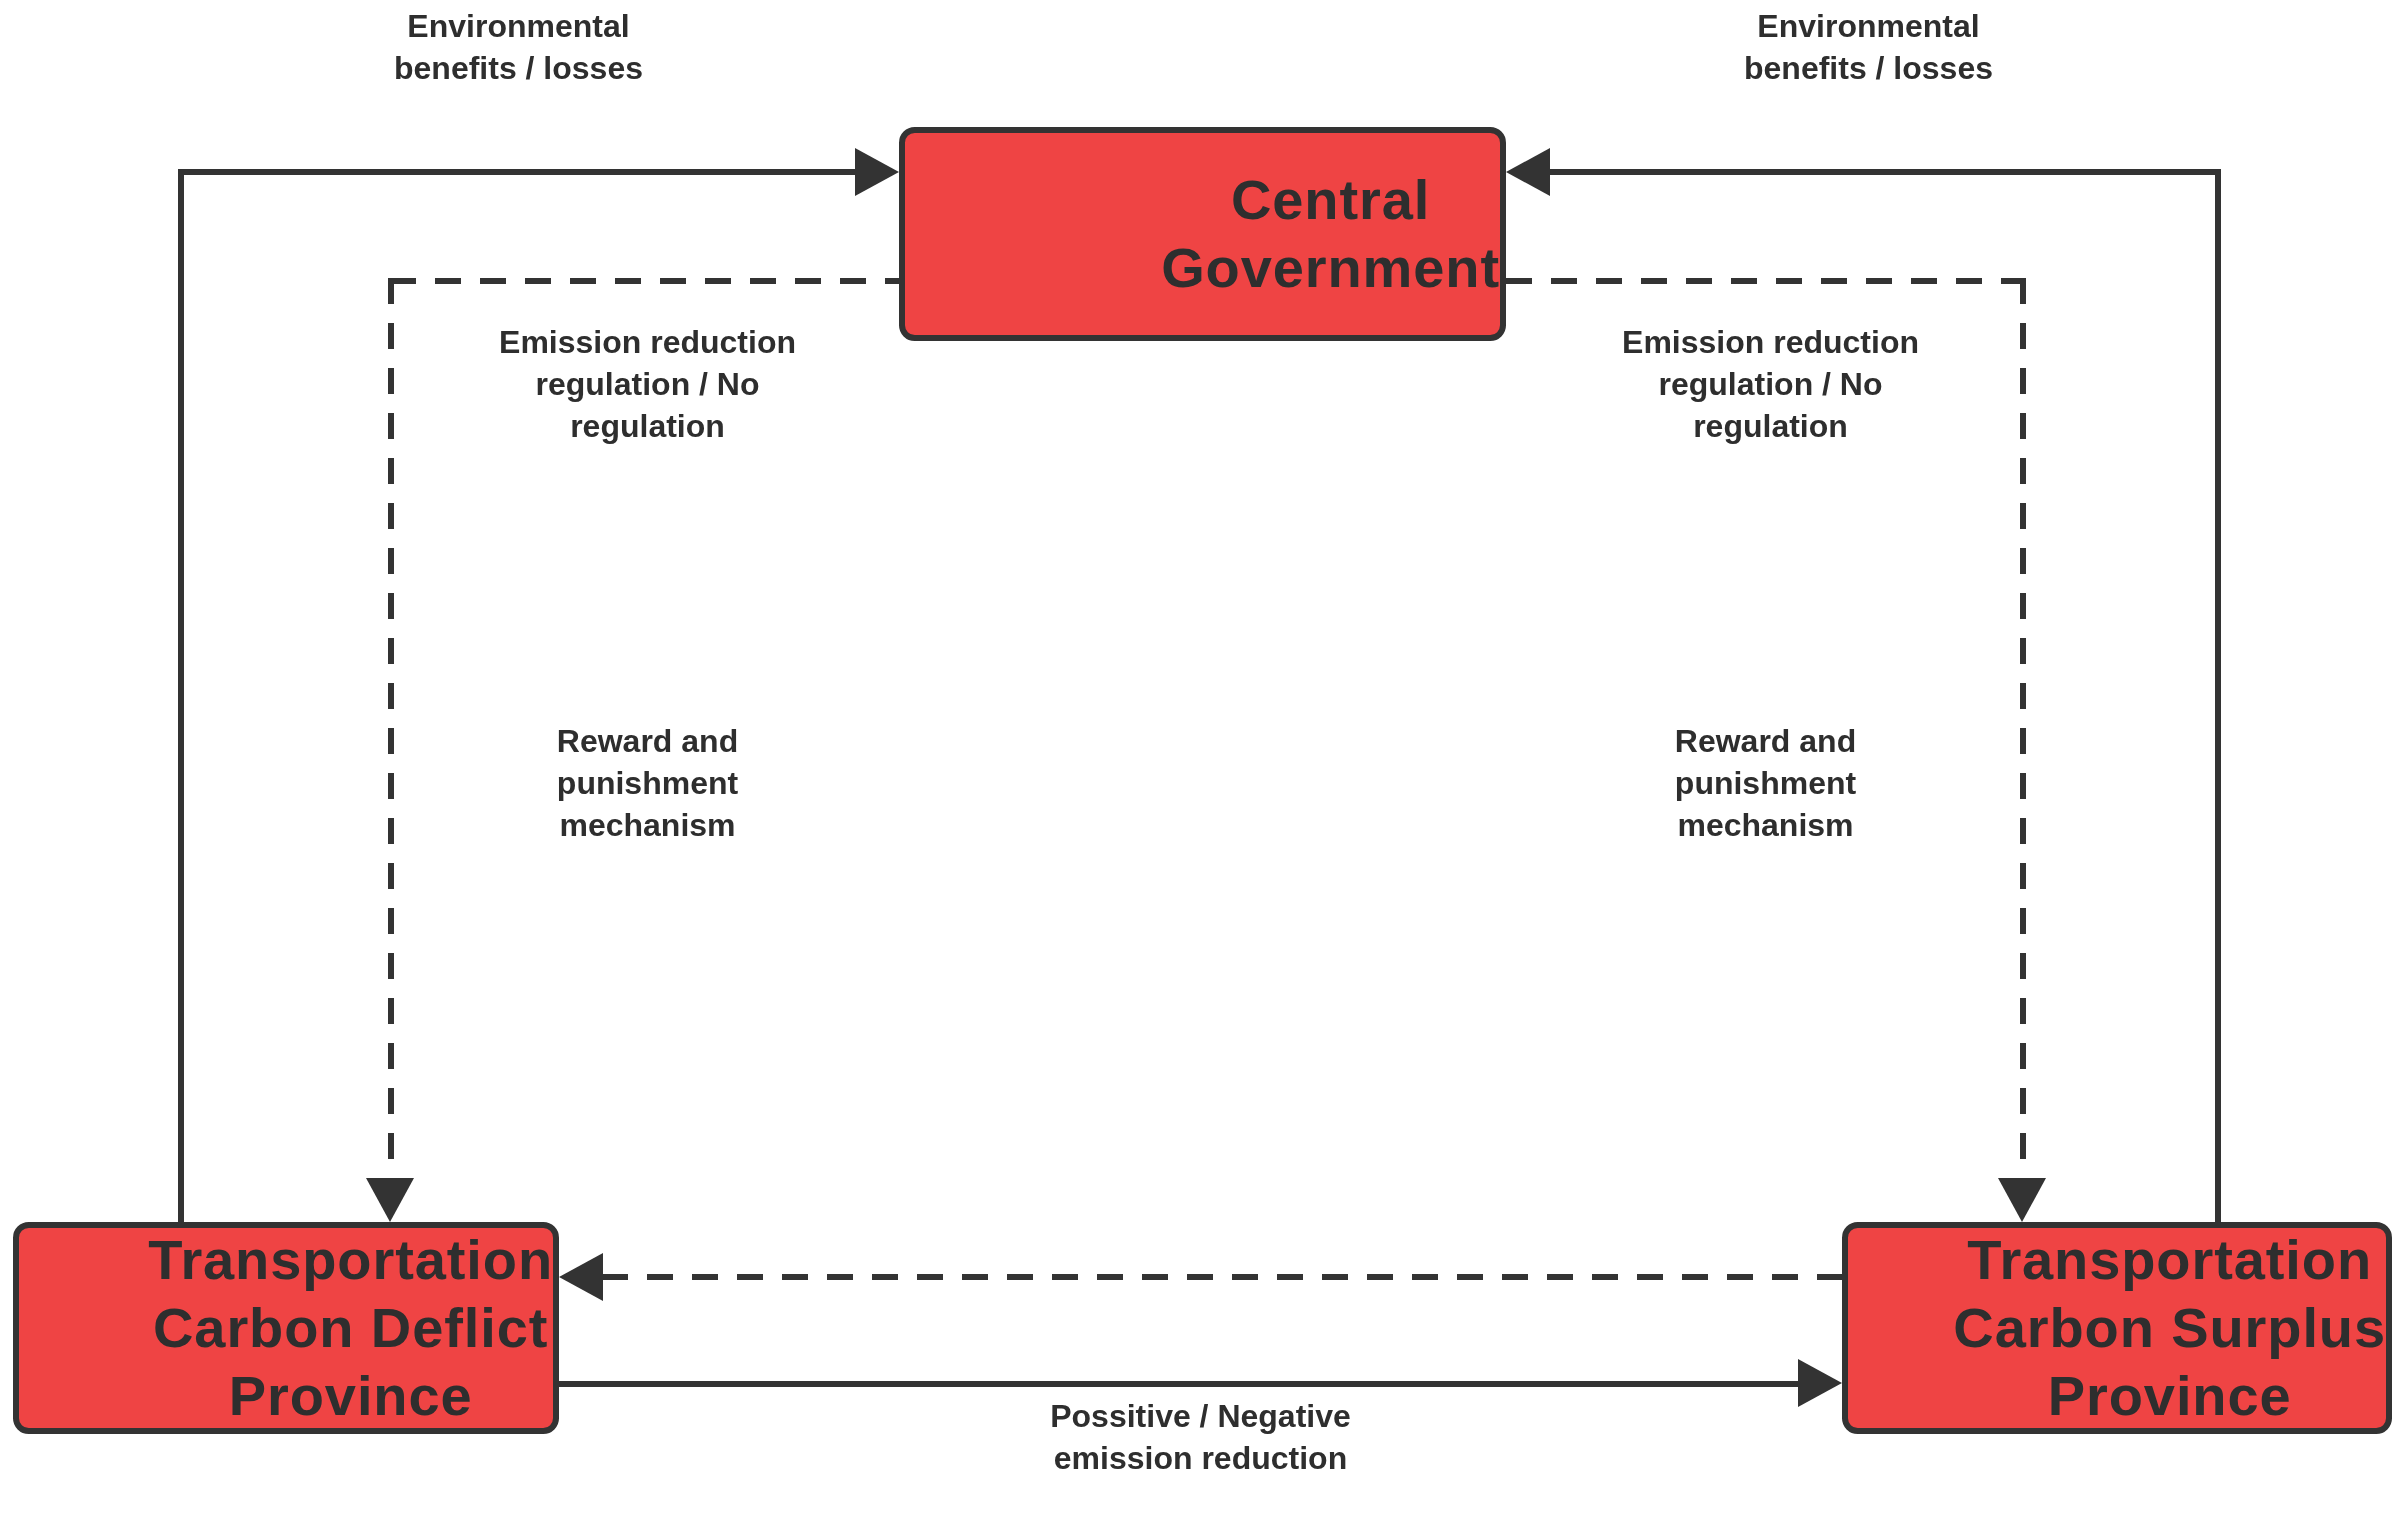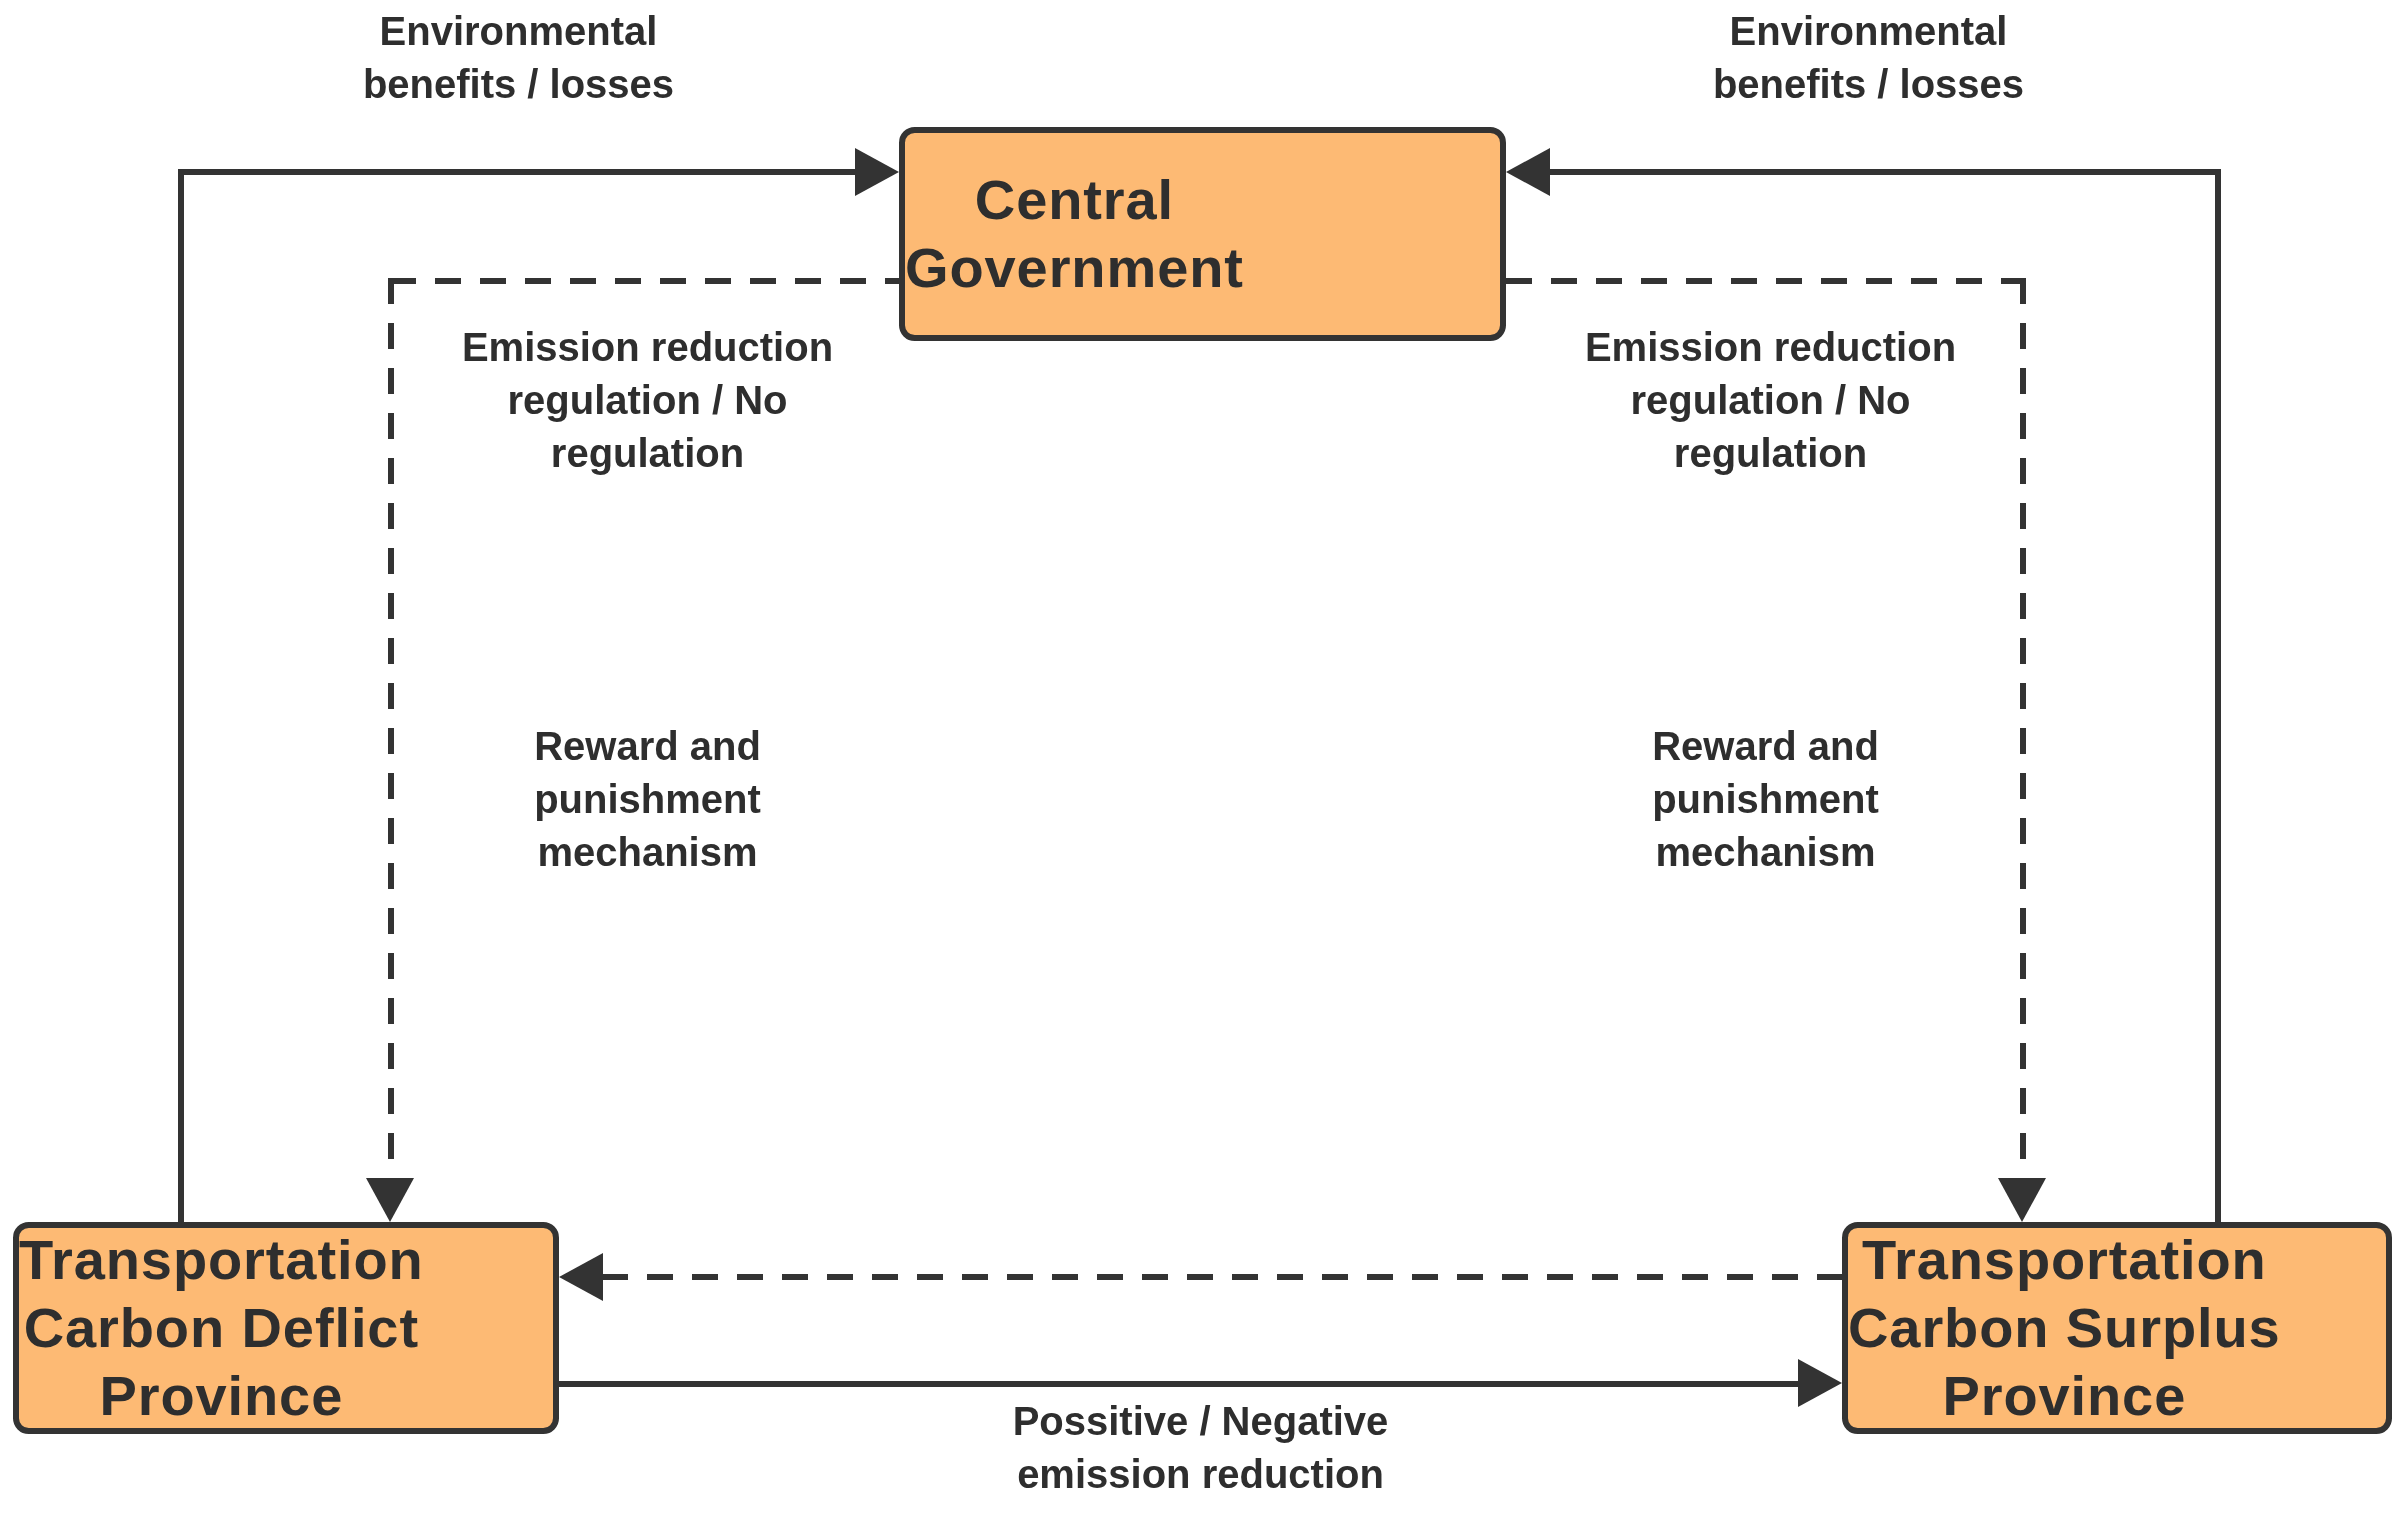--- a/index.html
+++ b/index.html
@@ -6,26 +6,26 @@
   .canvas {
     position: relative;
     width: 2401px;
     height: 1519px;
     background: #ffffff;
     font-family: "Liberation Sans", sans-serif;
     overflow: hidden;
   }
   .node {
     position: absolute;
-    background: #fdba74;
+    background: #ef4444;
     border: 6.1px solid #333333;
     border-radius: 15.7px;
     display: flex;
     align-items: center;
-    justify-content: flex-start;
+    justify-content: flex-end;
     box-sizing: border-box;
     z-index: 3;
   }
   .node span {
     display: block;
     white-space: pre-line;
     text-align: center;
     font-weight: 700;
     font-size: 56px;
     line-height: 1.22;
@@ -34,21 +34,21 @@
   }
   .node.central { left: 899px; top: 127px; width: 607px; height: 214px; }
   .node.deflict { left: 13px;   top: 1222px; width: 546px; height: 212px; }
   .node.surplus { left: 1842px; top: 1222px; width: 550px; height: 212px; }
 
   .lbl {
     position: absolute;
     white-space: pre-line;
     text-align: center;
     font-weight: 700;
-    font-size: 40px;
+    font-size: 32px;
     line-height: 1.32;
     color: #2e2e2e;
     width: 611px;
     z-index: 2;
   }
   .lbl.env-left   { left: 213px;  top: 5.2px; }
   .lbl.env-right  { left: 1563px; top: 5.2px; }
   .lbl.emis-left  { left: 342px;  top: 321px; }
   .lbl.emis-right { left: 1465px; top: 321px; }
   .lbl.rew-left   { left: 342px;  top: 720px; }

